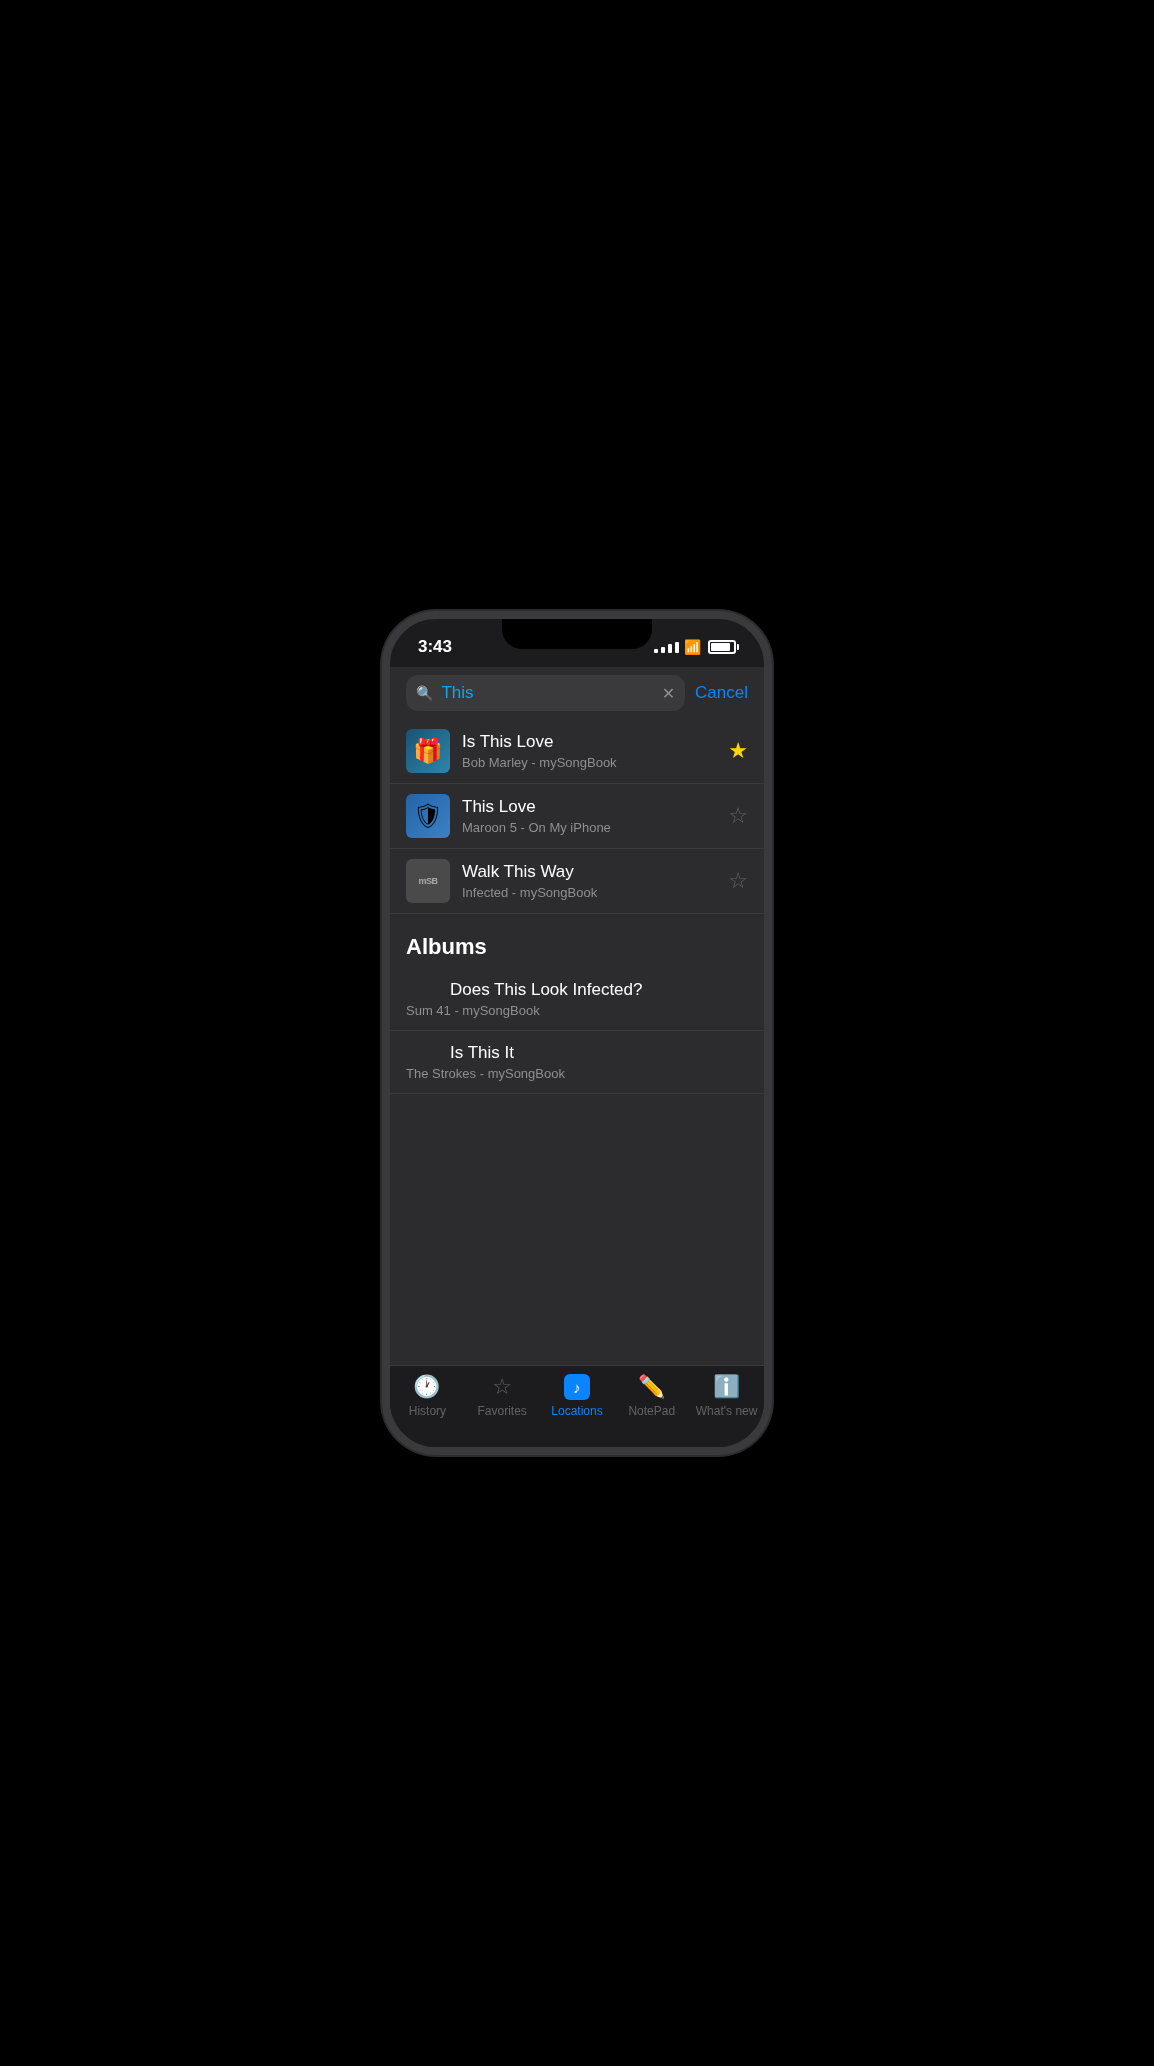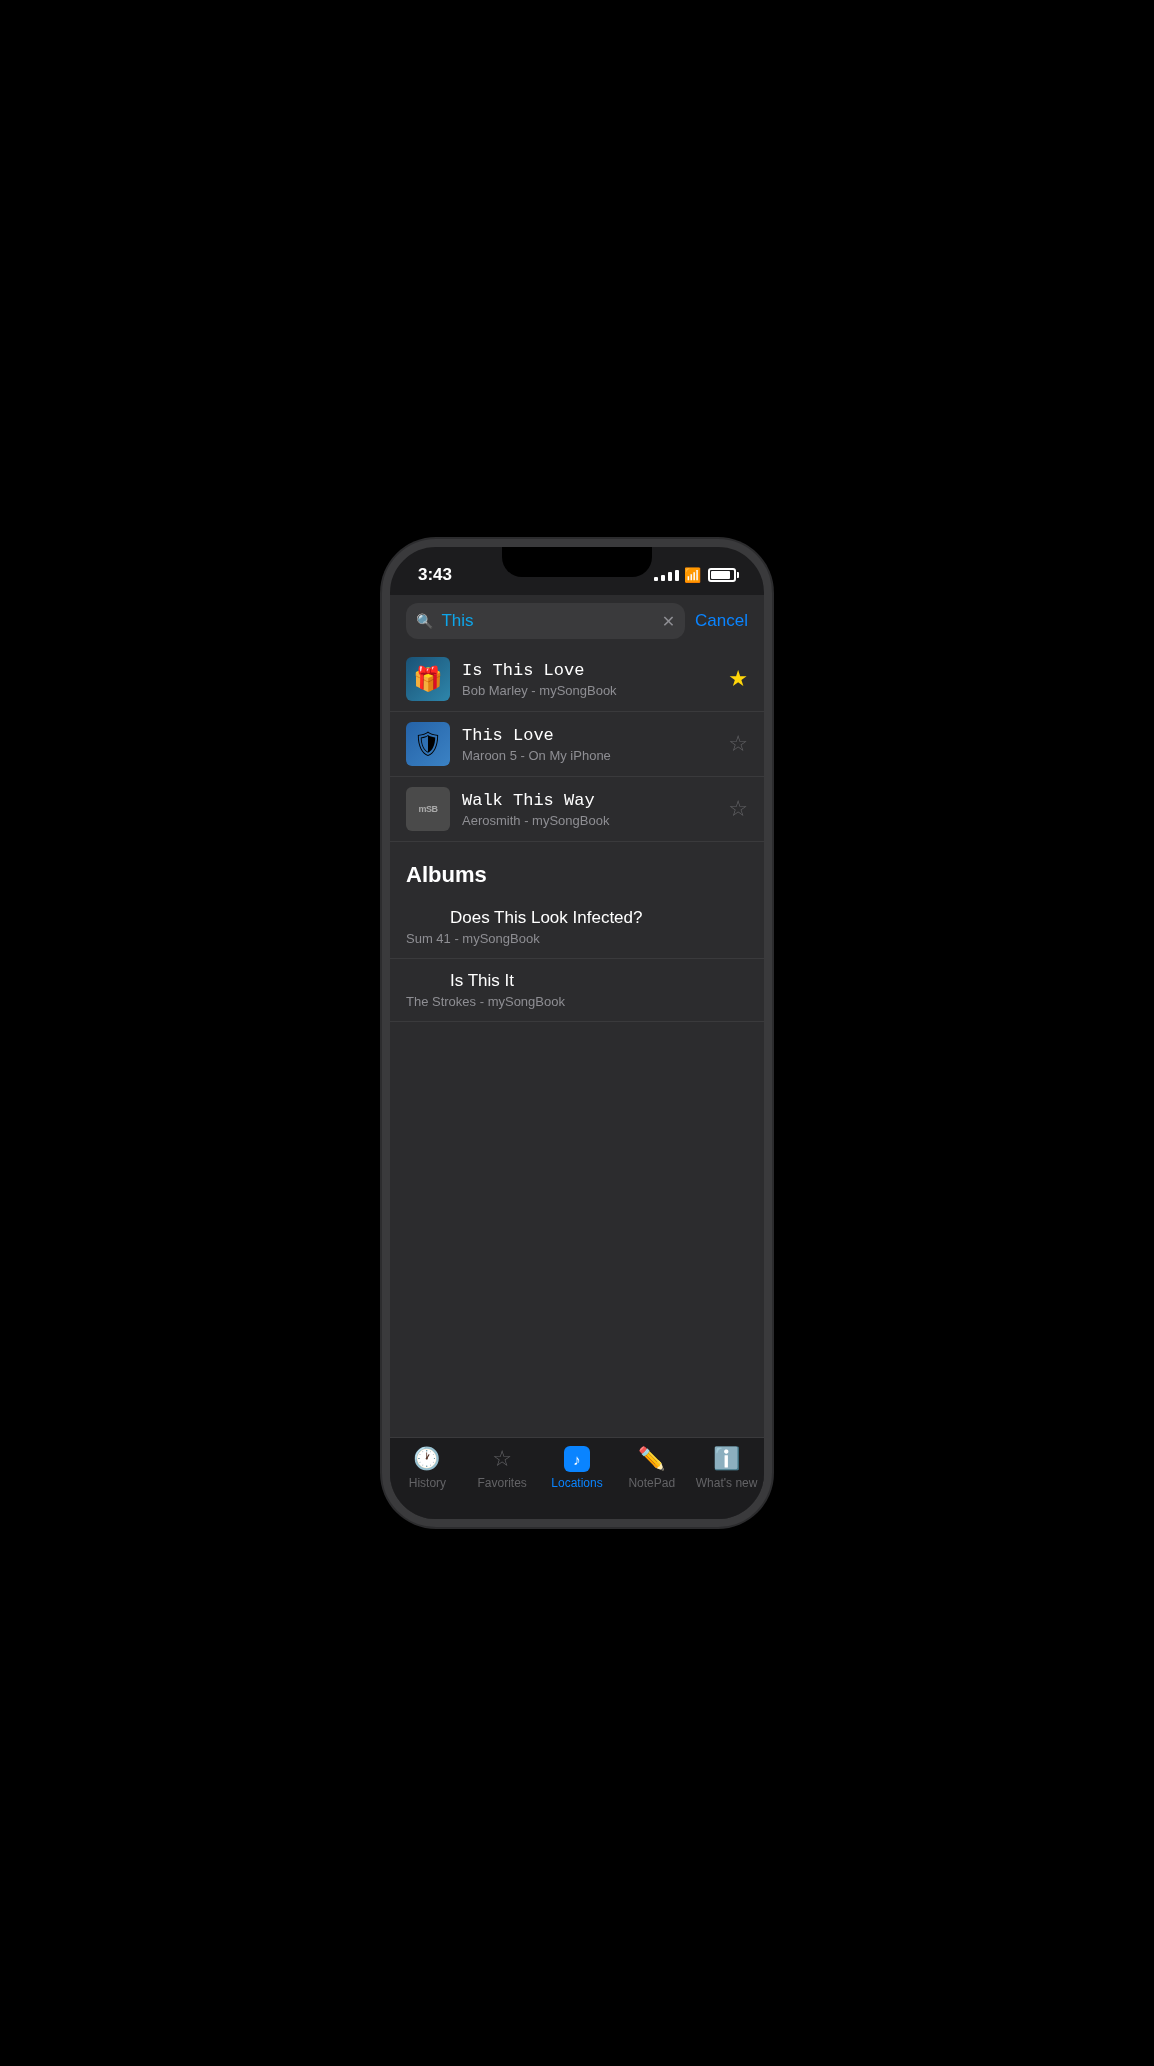--- a/index.html
+++ b/index.html
@@ -8,21 +8,21 @@
       background: #000;
       display: flex;
       justify-content: center;
       align-items: center;
       min-height: 100vh;
       font-family: -apple-system, BlinkMacSystemFont, 'SF Pro Display', 'Helvetica Neue', sans-serif;
     }
 
     .phone-frame {
       width: 390px;
-      height: 988px;
+      height: 844px;
       background: #1c1c1e;
       border-radius: 54px;
       border: 8px solid #3a3a3c;
       position: relative;
       overflow: hidden;
       box-shadow: 0 0 0 2px #2c2c2e, 0 30px 80px rgba(0,0,0,0.8);
     }
 
     
     .notch {
@@ -231,21 +231,20 @@
     }
 
     .song-info {
       flex: 1;
     }
 
     .song-title {
       font-size: 17px;
       color: #fff;
       margin-bottom: 3px;
-      font-family: Liberation Mono, monospace;
     }
 
     .song-subtitle {
       font-size: 13px;
       color: #8e8e93;
     }
 
     .star-icon {
       font-size: 22px;
       cursor: pointer;
@@ -381,21 +380,21 @@
           <div class="song-title">This Love</div>
           <div class="song-subtitle">Maroon 5 - On My iPhone</div>
         </div>
         <span class="star-icon star-empty">☆</span>
       </div>
 
       <div class="song-row">
         <div class="song-artwork artwork-msb" style="font-size:9px;color:#aaa;font-weight:bold;letter-spacing:-0.5px;">mSB</div>
         <div class="song-info">
           <div class="song-title">Walk This Way</div>
-          <div class="song-subtitle">Aerosmith - mySongBook</div>
+          <div class="song-subtitle">Infected - mySongBook</div>
         </div>
         <span class="star-icon star-empty">☆</span>
       </div>
 
       <div class="section-header">
         <span class="section-title">Albums</span>
       </div>
 
       <div class="album-row">
         <div class="album-title">Does This Look Infected?</div>

